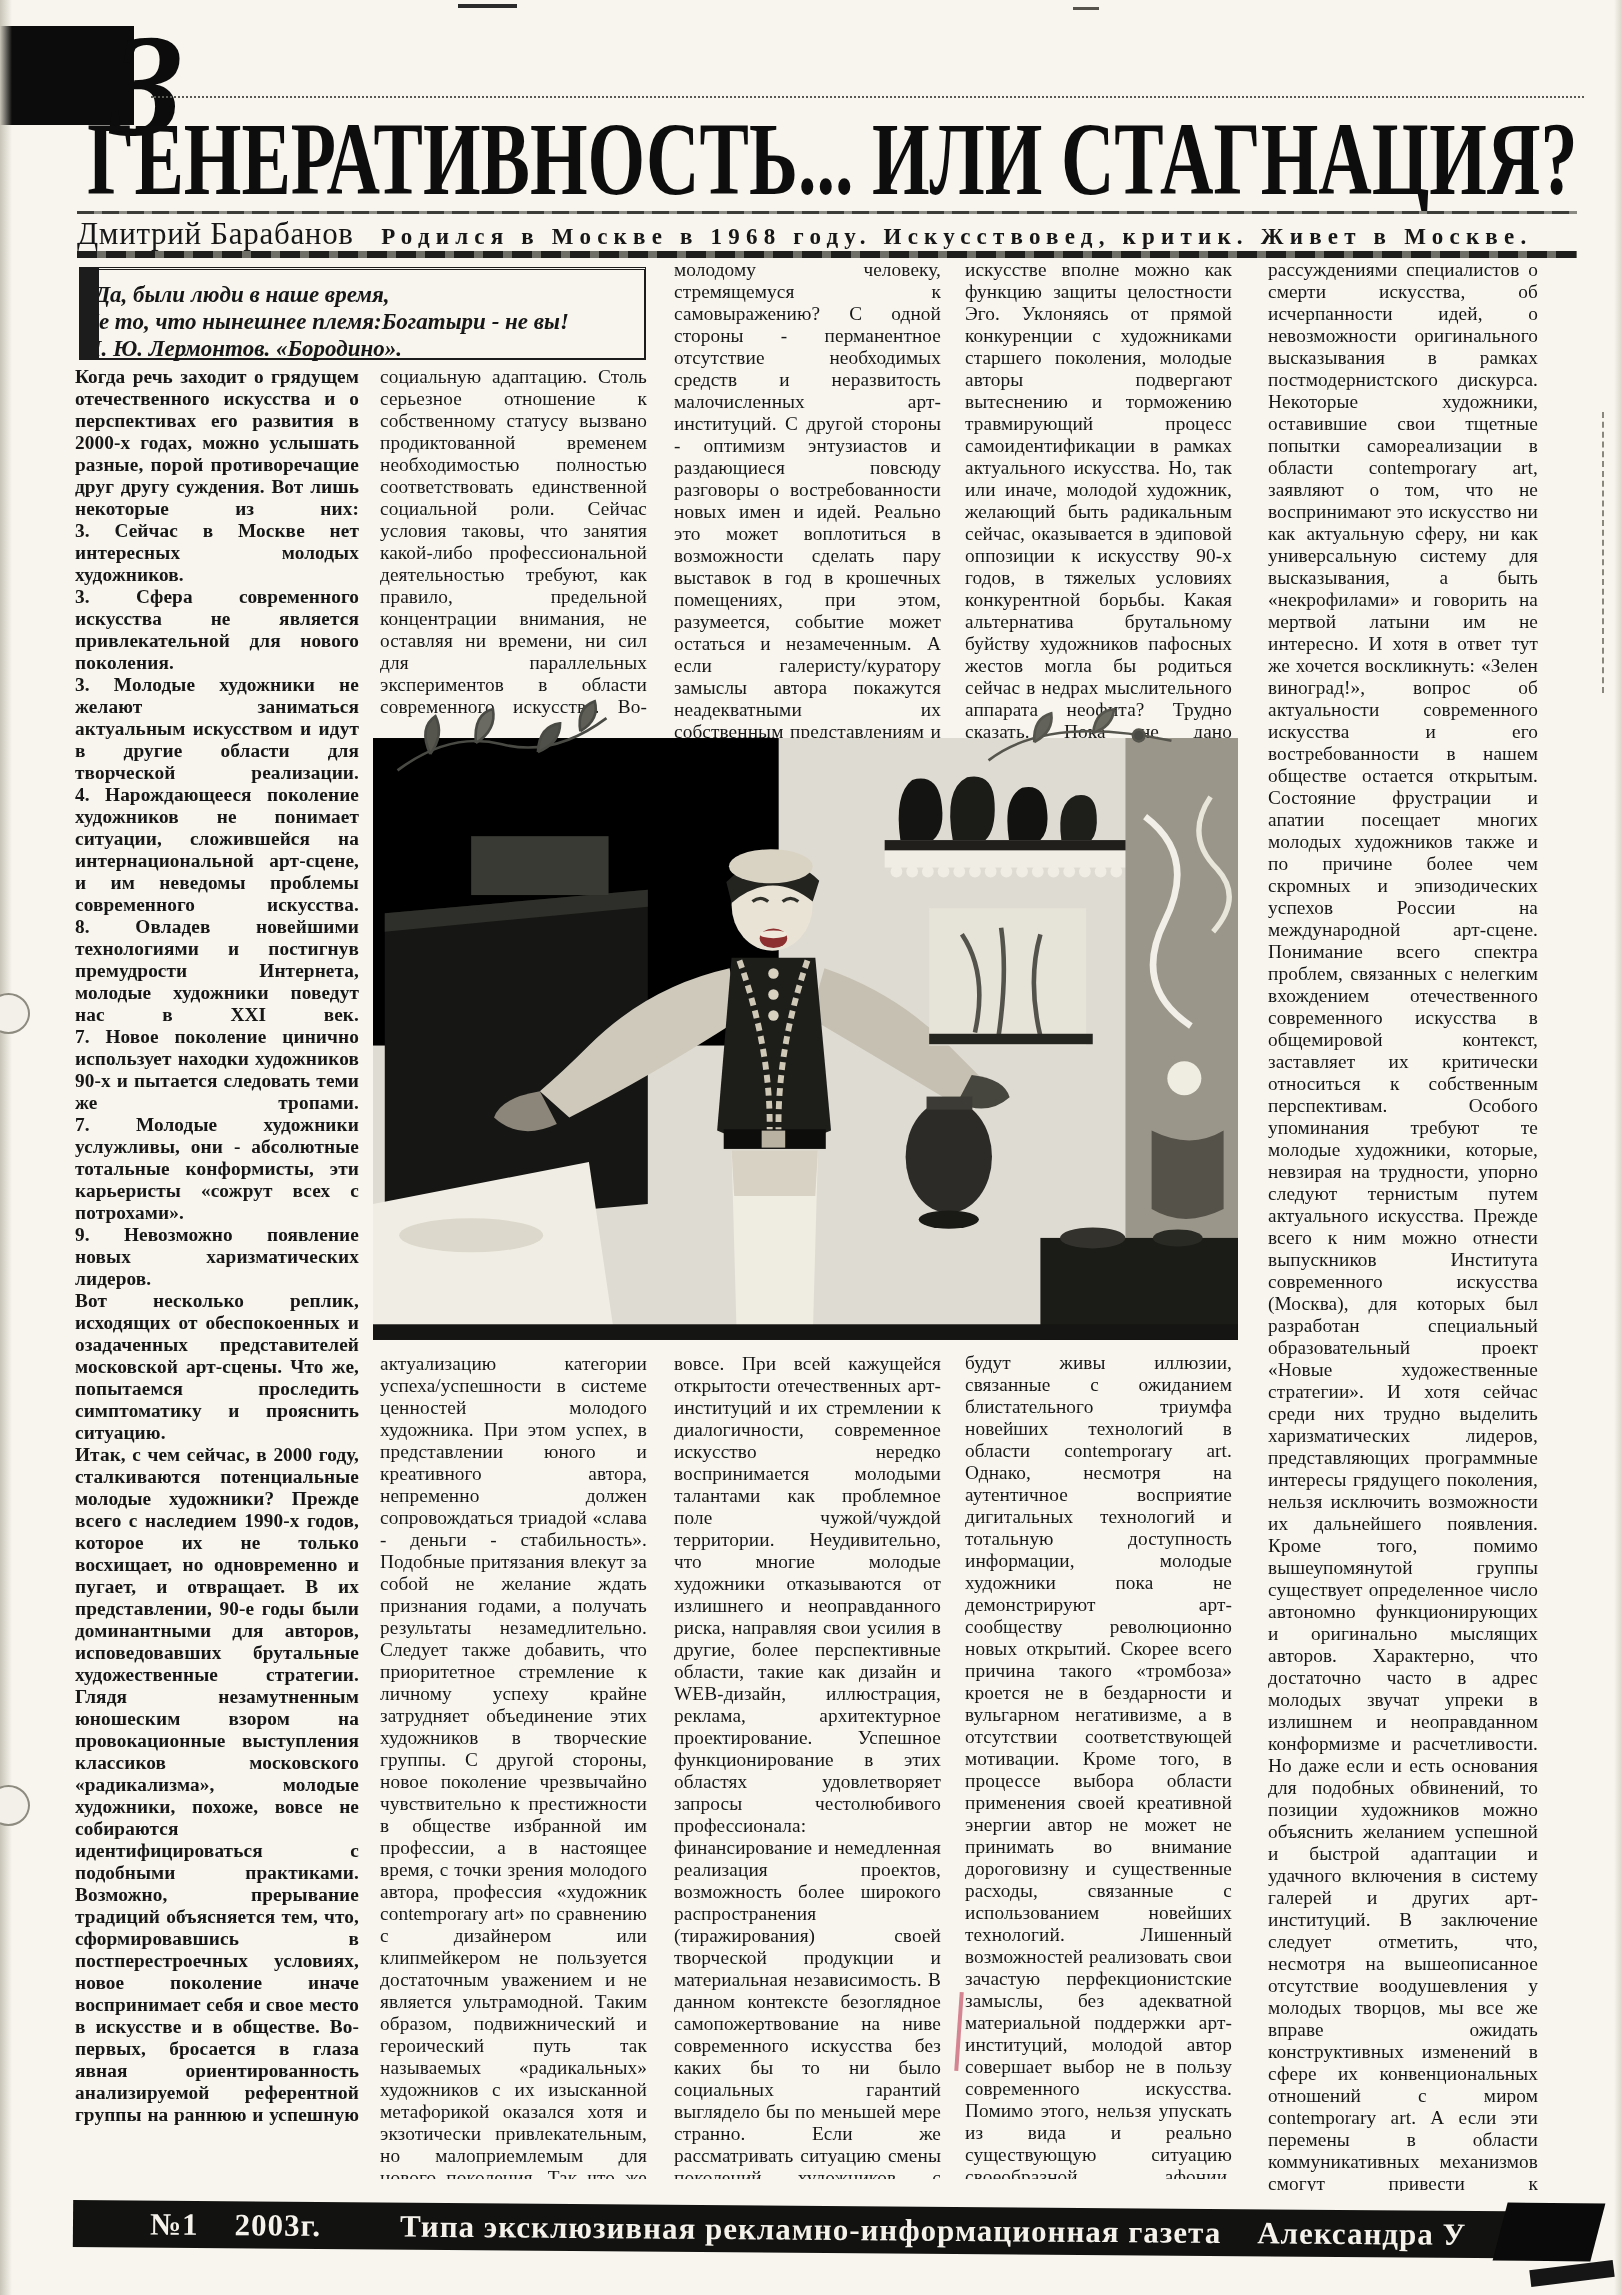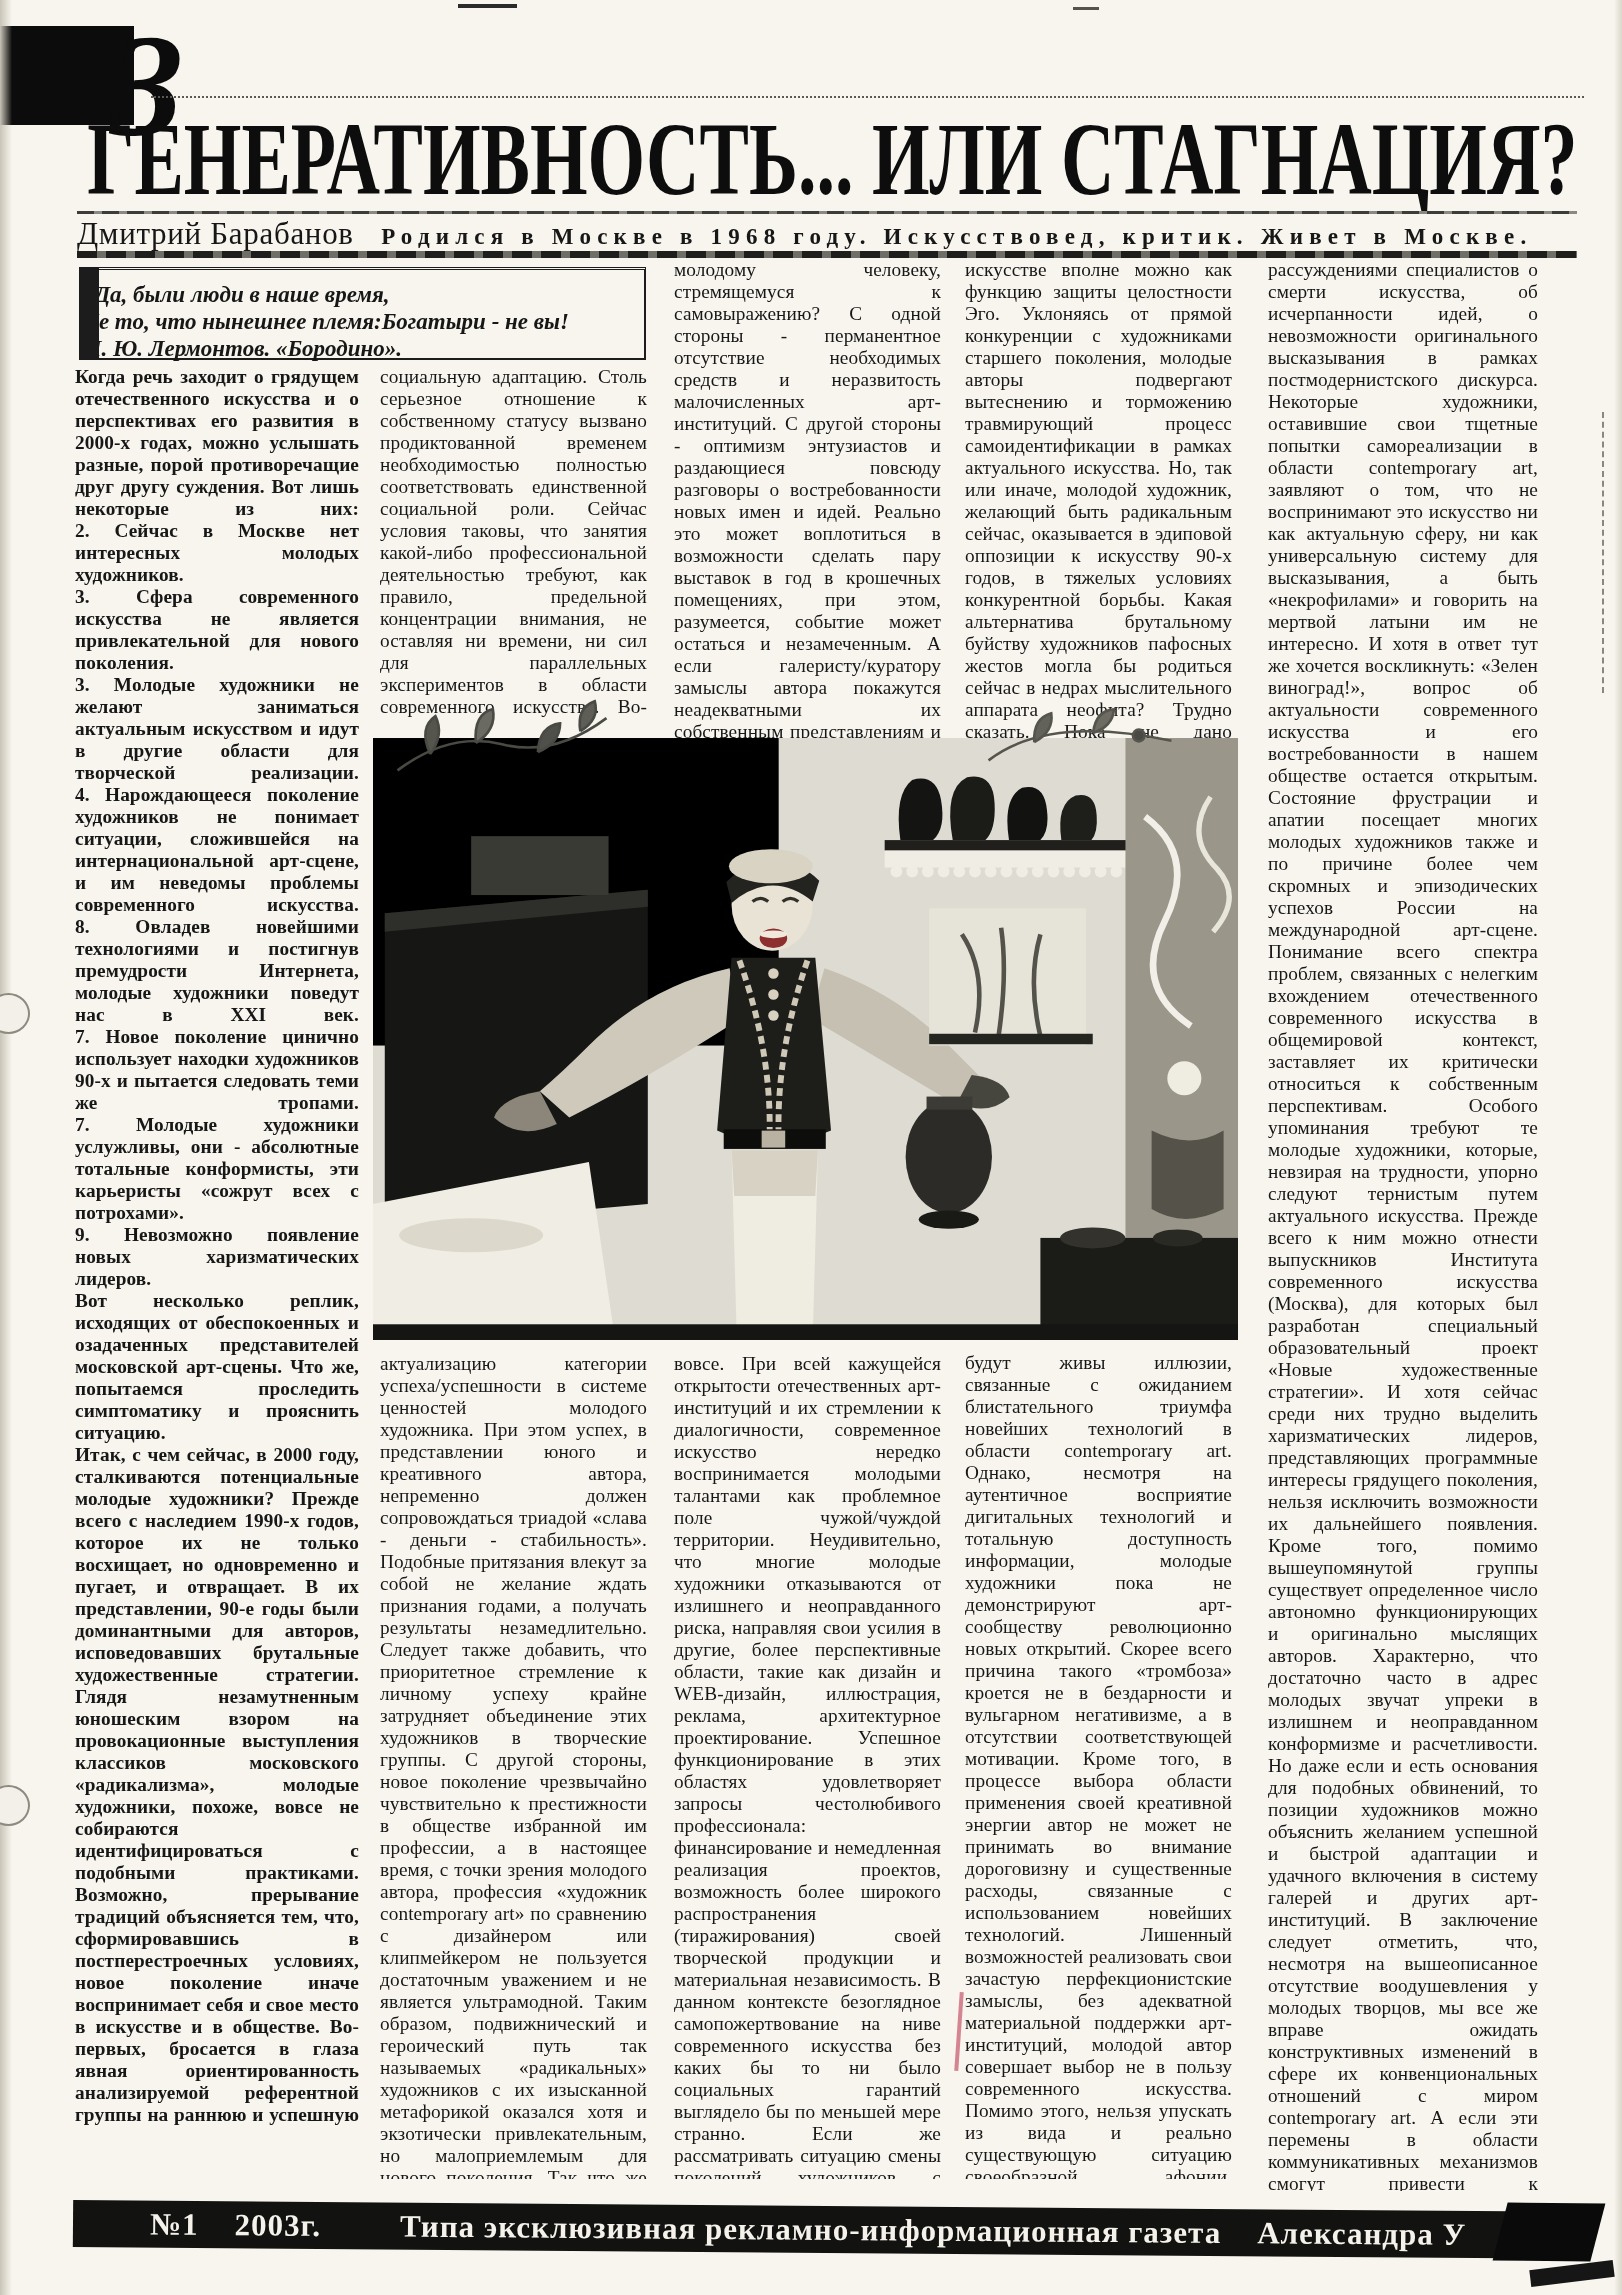--- a/index.html
+++ b/index.html
@@ -84,21 +84,21 @@
 
   <div class="epigraph">
     <div class="bar"></div>
     <div>- Да, были люди в наше время,</div>
     <div>Не то, что нынешнее племя:Богатыри - не вы!</div>
     <div>М. Ю. Лермонтов. «Бородино».</div>
   </div>
 
   <div class="colseg" style="left:75px;top:366px;width:284px;height:1810px;font-weight:bold;">
       <p>Когда речь заходит о грядущем отечественного искусства и о перспективах его развития в 2000-х годах, можно услышать разные, порой противоречащие друг другу суждения. Вот лишь некоторые из них:</p>
-      <p>2. Сейчас в Москве нет интересных молодых художников.</p>
+      <p>3. Сейчас в Москве нет интересных молодых художников.</p>
       <p>3. Сфера современного искусства не является привлекательной для нового поколения.</p>
       <p>3. Молодые художники не желают заниматься актуальным искусством и идут в другие области для творческой реализации.</p>
       <p>4. Нарождающееся поколение художников не понимает ситуации, сложившейся на интернациональной арт-сцене, и им неведомы проблемы современного искусства.</p>
       <p>8. Овладев новейшими технологиями и постигнув премудрости Интернета, молодые художники поведут нас в XXI век.</p>
       <p>7. Новое поколение цинично использует находки художников 90-х и пытается следовать теми же тропами.</p>
       <p>7. Молодые художники услужливы, они - абсолютные тотальные конформисты, эти карьеристы «сожрут всех с потрохами».</p>
       <p>9. Невозможно появление новых харизматических лидеров.</p>
       <p>Вот несколько реплик, исходящих от обеспокоенных и озадаченных представителей московской арт-сцены. Что же, попытаемся проследить симптоматику и прояснить ситуацию.</p>
       <p>Итак, с чем сейчас, в 2000 году, сталкиваются потенциальные молодые художники? Прежде всего с наследием 1990-х годов, которое их не только восхищает, но одновременно и пугает, и отвращает. В их представлении, 90-е годы были доминантными для авторов, исповедовавших брутальные художественные стратегии. Глядя незамутненным юношеским взором на провокационные выступления классиков московского «радикализма», молодые художники, похоже, вовсе не собираются идентифицироваться с подобными практиками. Возможно, прерывание традиций объясняется тем, что, сформировавшись в постперестроечных условиях, новое поколение иначе воспринимает себя и свое место в искусстве и в обществе. Во-первых, бросается в глаза явная ориентированность анализируемой референтной группы на раннюю и успешную</p>
     </div>

